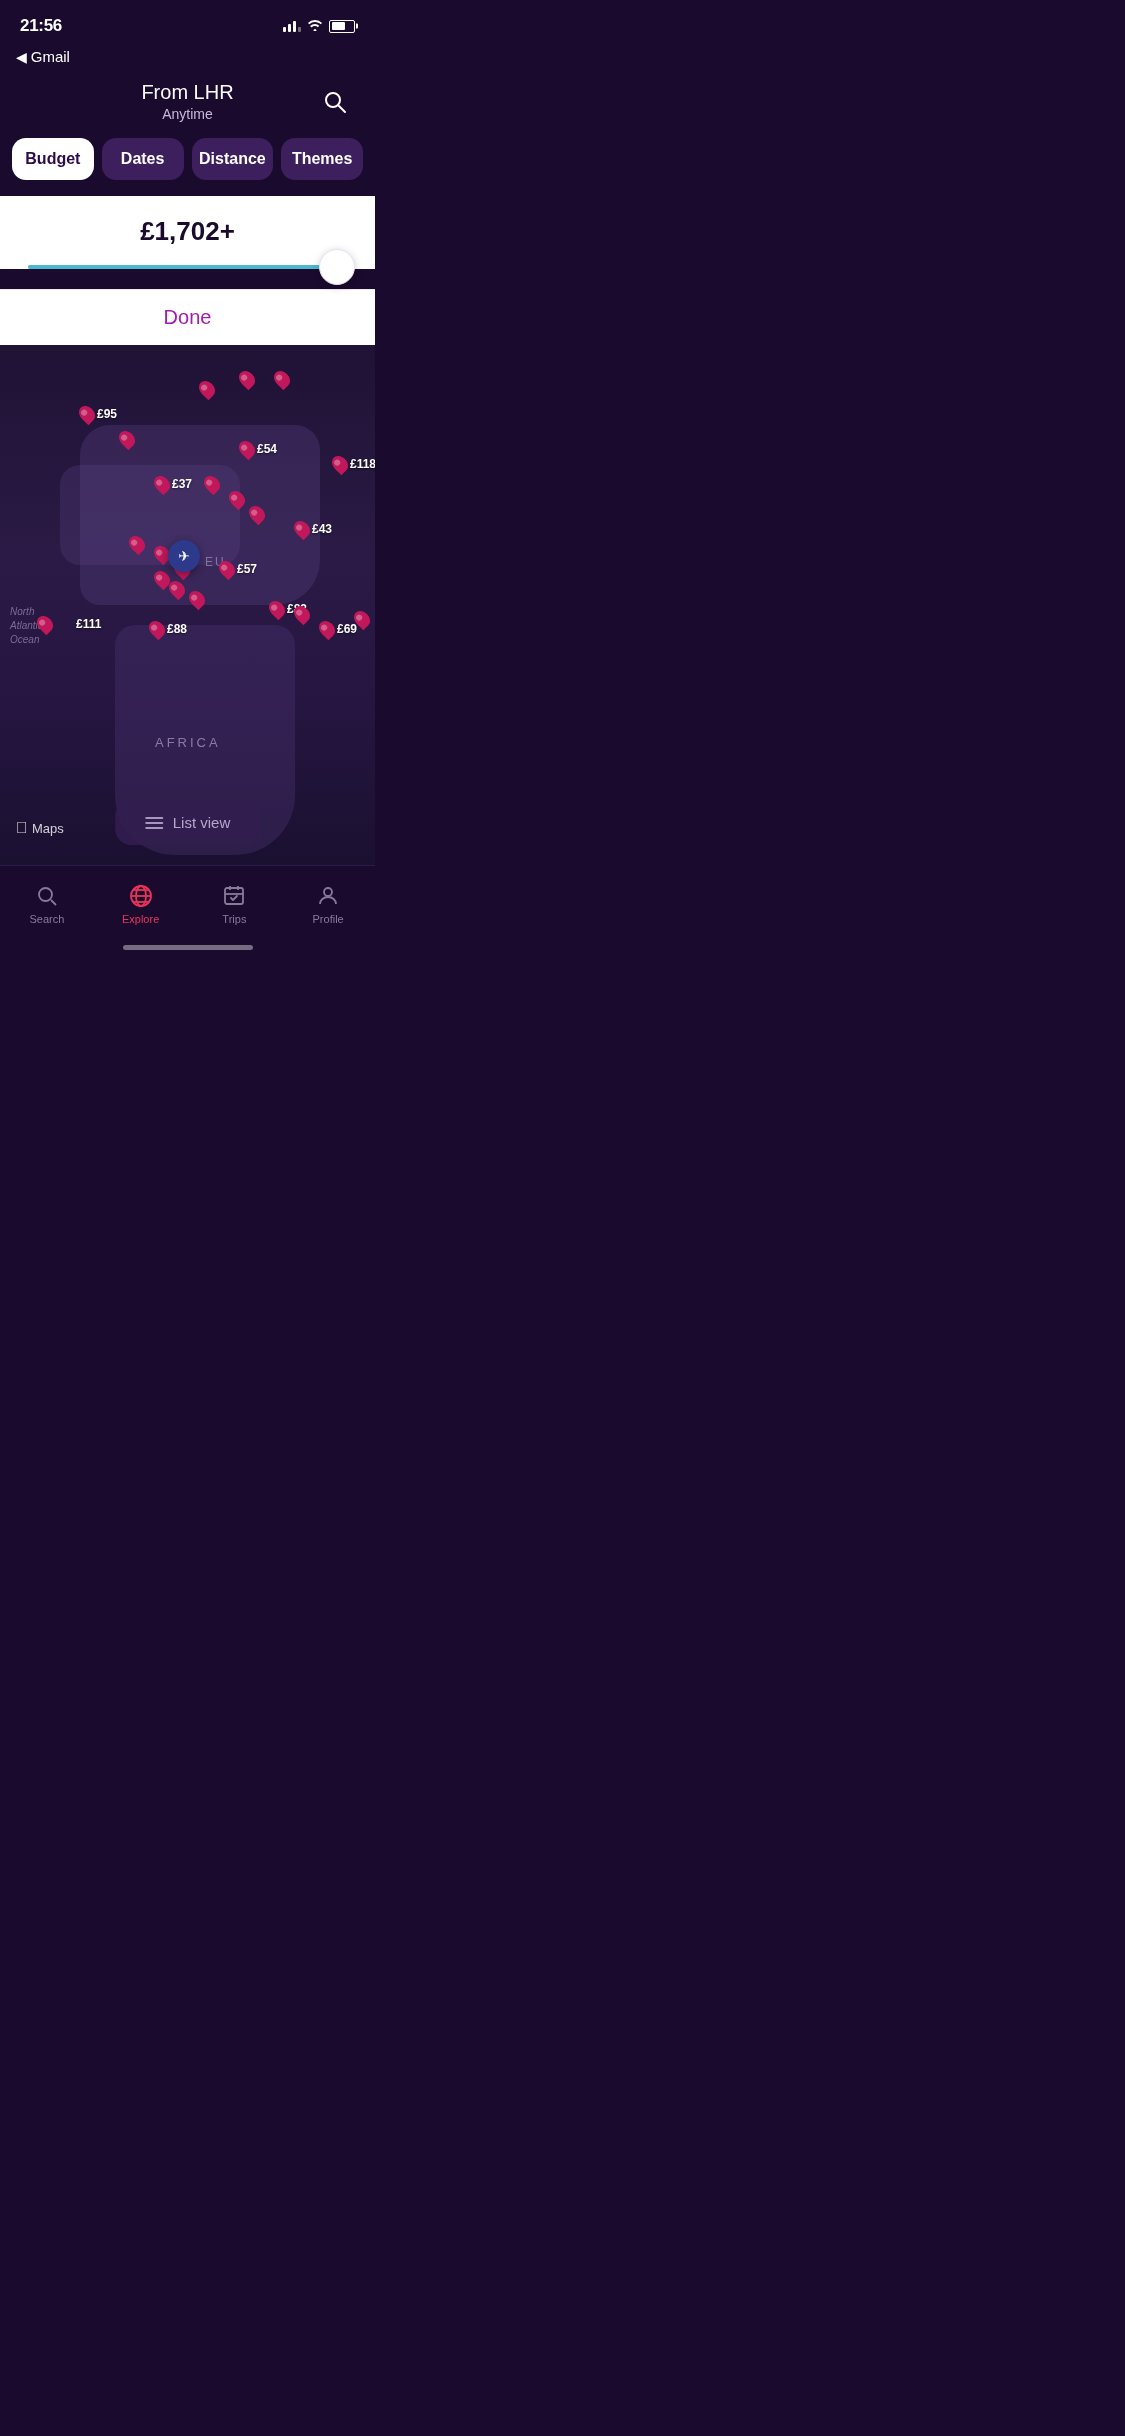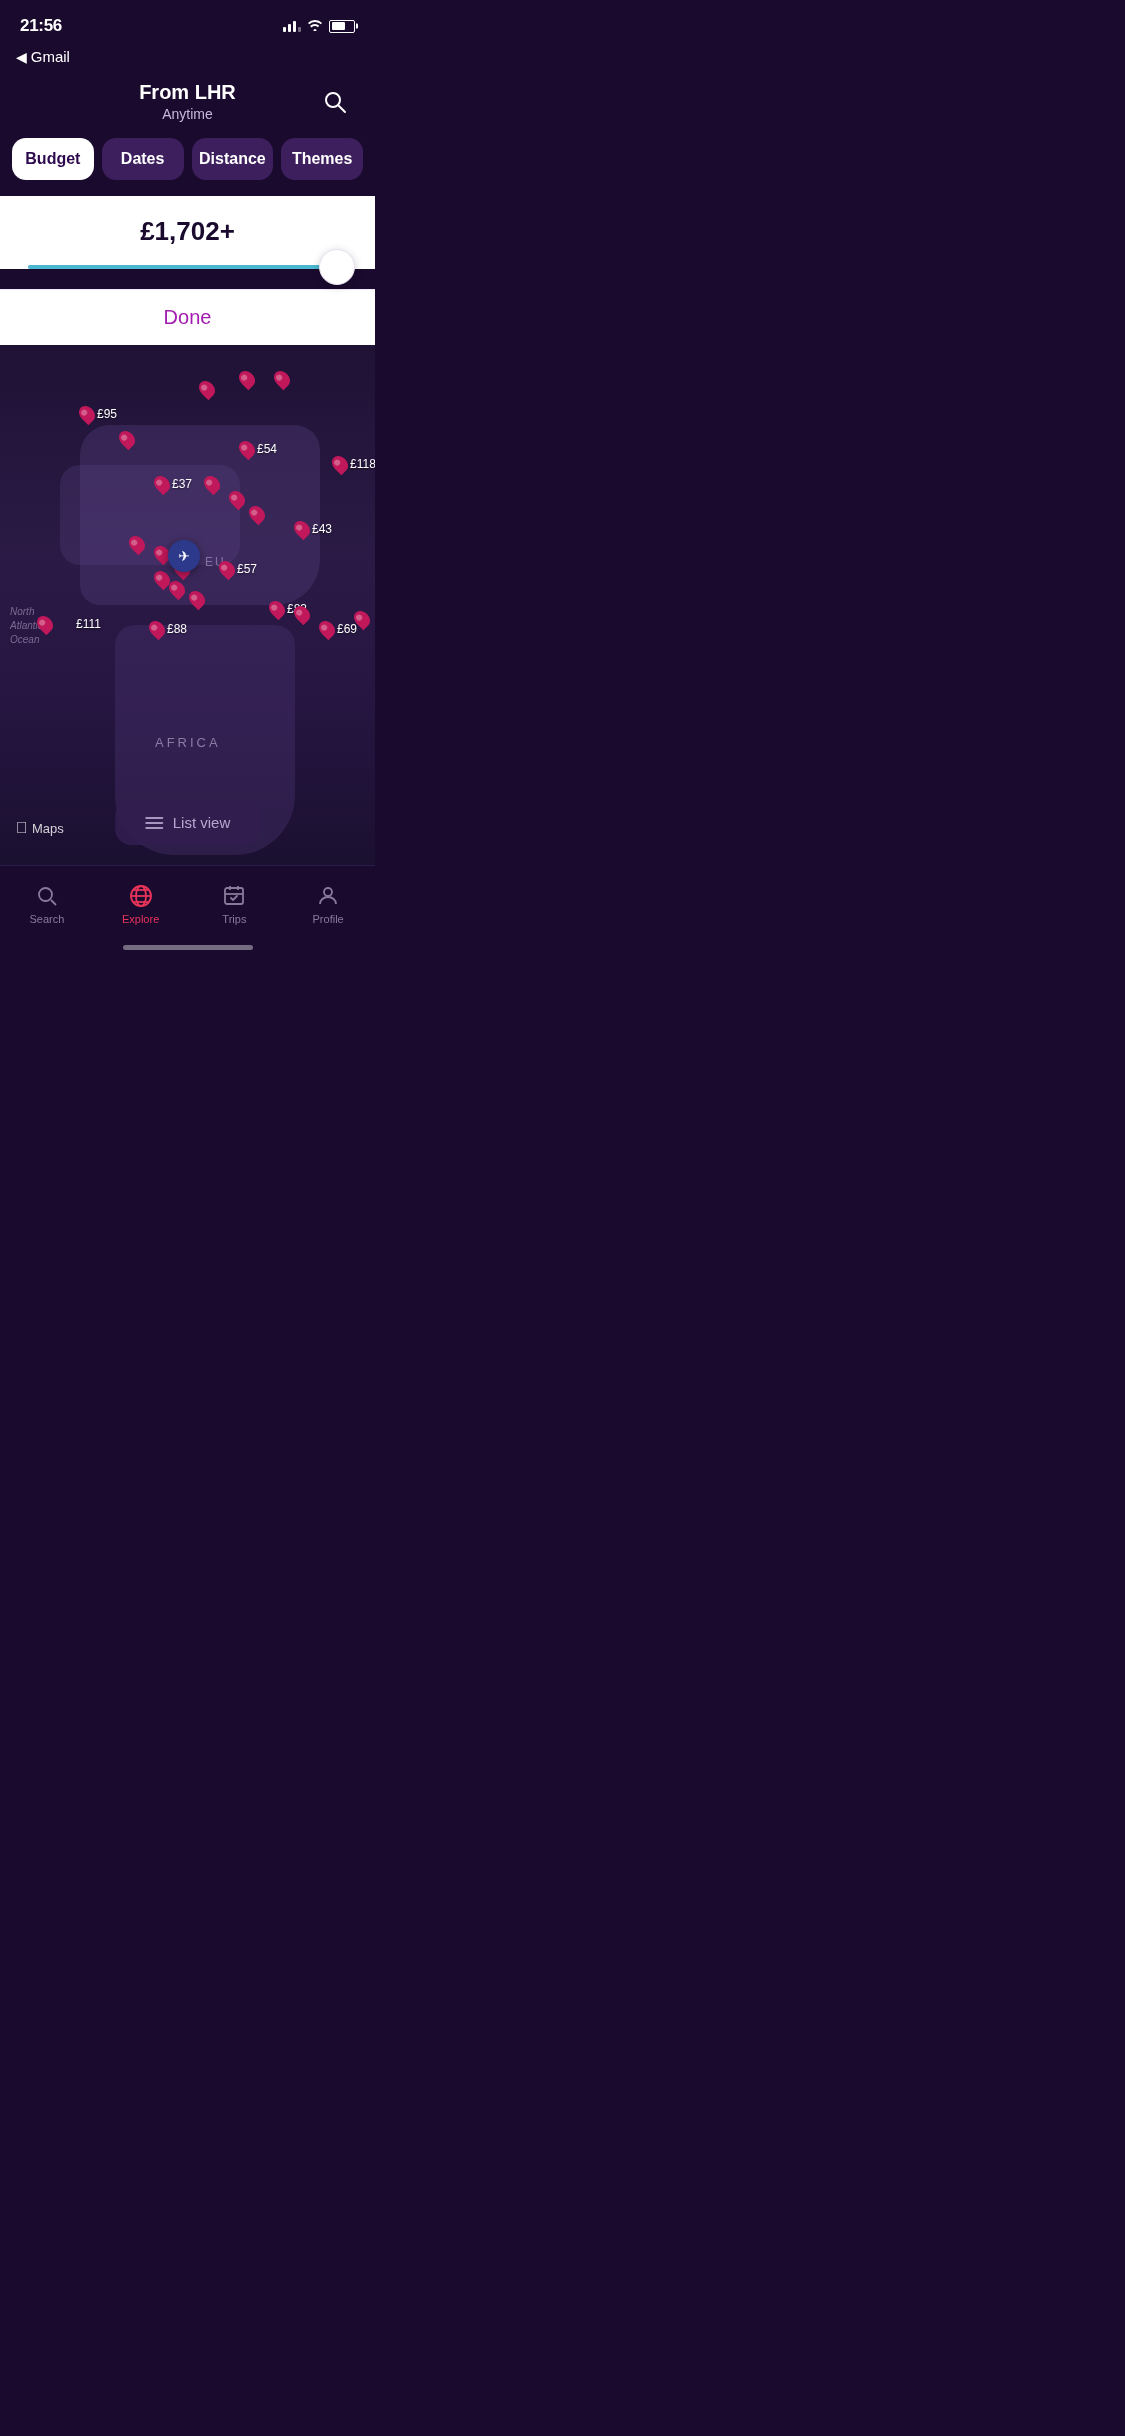--- a/index.html
+++ b/index.html
@@ -101,21 +101,21 @@
       justify-content: space-between;
       align-items: center;
     }
     .header-center {
       flex: 1;
       text-align: center;
     }
     .header-title {
       color: white;
       font-size: 20px;
-      font-weight: 700;
+      font-weight: 400;
     }
     .header-subtitle {
       color: #c8b8d8;
       font-size: 14px;
       margin-top: 2px;
     }
     .search-btn {
       width: 40px;
       height: 40px;
       display: flex;
@@ -266,21 +266,21 @@
       height: 6px;
       background: rgba(255,255,255,0.3);
       border-radius: 50%;
       position: absolute;
       top: 3px;
       left: 3px;
     }
     .pin-price {
       color: white;
       font-size: 12px;
-      font-weight: 400;
+      font-weight: 700;
       white-space: nowrap;
       text-shadow: 0 1px 2px rgba(0,0,0,0.5);
     }
 
     
     .current-pin {
       position: absolute;
       top: 195px;
       left: 168px;
       width: 32px;

